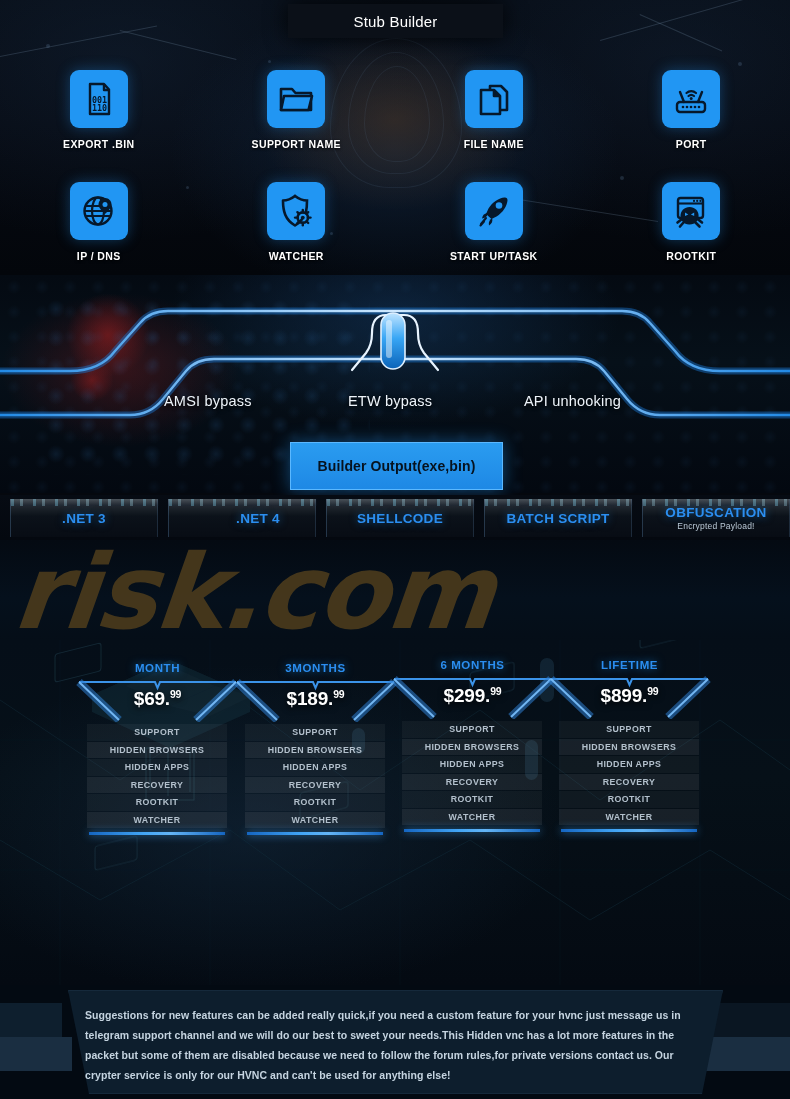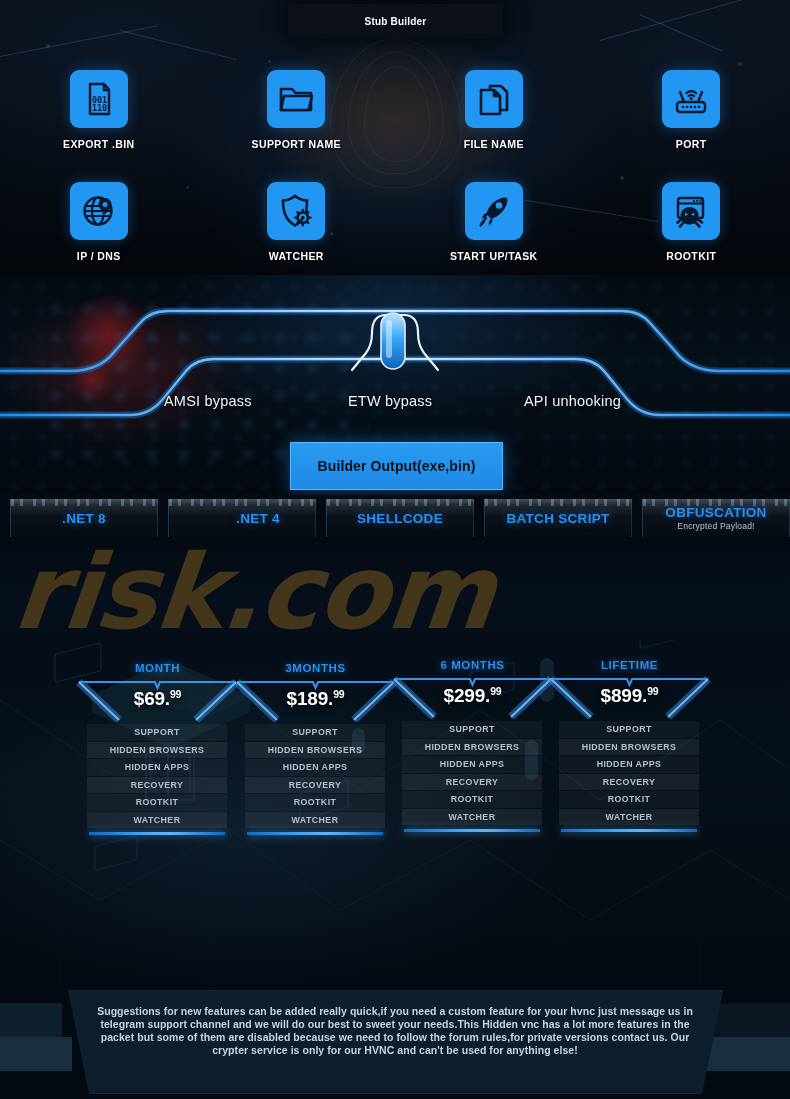--- a/index.html
+++ b/index.html
@@ -27,21 +27,21 @@
     position:absolute; border-radius:50% 50% 45% 45%/60% 60% 40% 40%;
     border:1px solid rgba(120,160,200,.10);
   }
 
   #title-bar{
     position:absolute; left:288px; top:4px; width:215px; height:34px;
     background:#0b1018; display:flex; align-items:center; justify-content:center;
     box-shadow:0 0 22px rgba(0,0,0,.8);
   }
   #title-bar .t{
-    color:#fff; font-size:10px; font-weight:700; letter-spacing:.2px;
+    color:#fff; font-size:15px; font-weight:400; letter-spacing:.2px;
   }
 
   .icon-grid{ position:absolute; left:0; top:70px; width:790px; }
   .icon-row{ display:flex; }
   .icon-cell{ flex:1; display:flex; flex-direction:column; align-items:center; }
   .icon-box{
     width:58px; height:58px; background:#2196F3; border-radius:6px;
     display:flex; align-items:center; justify-content:center;
     box-shadow:0 0 14px rgba(33,150,243,.35);
   }
@@ -174,22 +174,22 @@
   #foot-left-b{ position:absolute; left:0; top:52px; width:72px; height:34px; background:#1a2e41; }
   #foot-right-a{ position:absolute; right:0; top:18px; width:160px; height:34px; background:#0a1622; }
   #foot-right-b{ position:absolute; right:0; top:52px; width:175px; height:34px; background:#1a2e41; }
   #foot-panel{
     position:absolute; left:68px; top:5px; width:655px; height:104px;
     background:#0d1e2d;
     clip-path:polygon(0 0, 100% 0, 96.8% 100%, 3.2% 100%);
     box-shadow:inset 0 0 0 1px rgba(60,95,125,.18);
   }
   #foot-text{
-    position:absolute; left:85px; top:20px; width:620px; text-align:center;
-    color:#c5d4e0; font-size:10.5px; line-height:13px; font-weight:700;
+    position:absolute; left:85px; top:20px; width:620px; text-align:left;
+    color:#c5d4e0; font-size:10.5px; line-height:20px; font-weight:700;
     letter-spacing:.05px;
   }
 </style>
 </head>
 <body>
 
 <div id="stub-section">
   <div class="ring" style="left:330px;top:38px;width:132px;height:150px;"></div>
   <div class="ring" style="left:348px;top:52px;width:96px;height:122px;"></div>
   <div class="ring" style="left:364px;top:66px;width:66px;height:96px;"></div>
@@ -377,21 +377,21 @@
 </div>
 
 <div id="builder-output-btn">
   <span class="t">Builder Output(exe,bin)</span>
 </div>
 
 <div id="tabs-section">
 
   <div class="tab" style="left:10px;width:148px;">
     <div class="tab-strip" style="left:0;width:148px;"></div>
-    <div class="tname">.NET 8</div>
+    <div class="tname">.NET 3</div>
   </div>
 
   <div class="tab" style="left:168px;width:148px;padding-left:32px;">
     <div class="tab-strip" style="left:0;width:148px;"></div>
     <div class="tname">.NET 4</div>
   </div>
 
   <div class="tab" style="left:326px;width:148px;">
     <div class="tab-strip" style="left:0;width:148px;"></div>
     <div class="tname">SHELLCODE</div>

